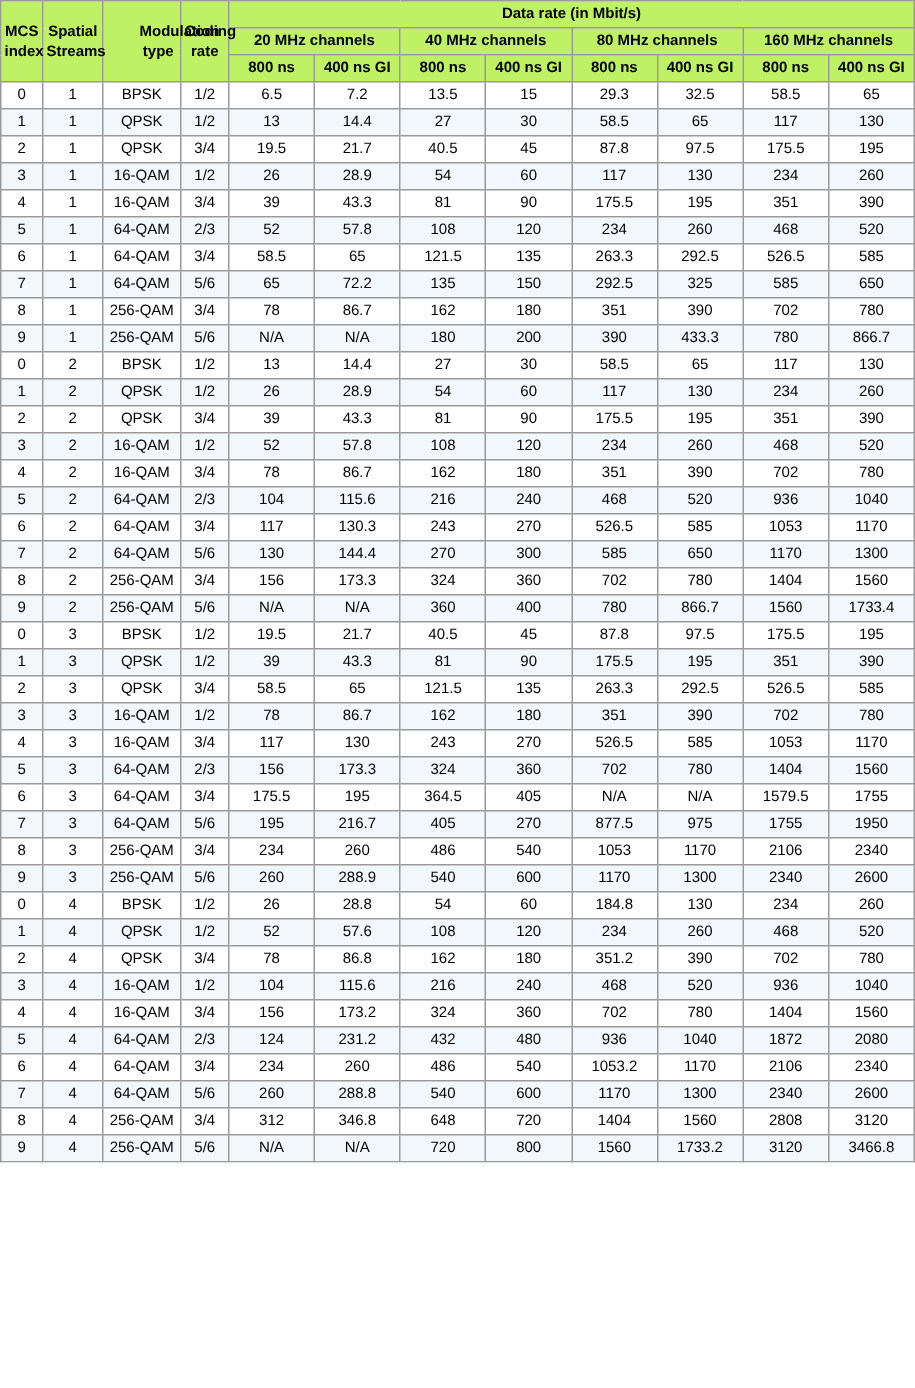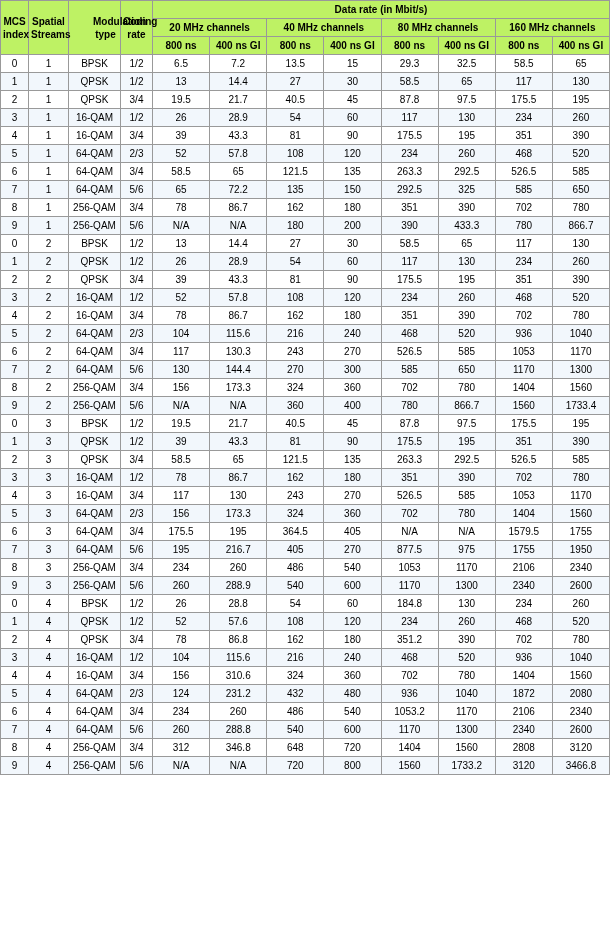--- a/index.html
+++ b/index.html
@@ -541,21 +541,21 @@
         <td>520</td>
         <td>936</td>
         <td>1040</td>
       </tr>
       <tr class="row-even">
         <td>4</td>
         <td>4</td>
         <td>16-QAM</td>
         <td>3/4</td>
         <td>156</td>
-        <td>310.6</td>
+        <td>173.2</td>
         <td>324</td>
         <td>360</td>
         <td>702</td>
         <td>780</td>
         <td>1404</td>
         <td>1560</td>
       </tr>
       <tr class="row-odd">
         <td>5</td>
         <td>4</td>

